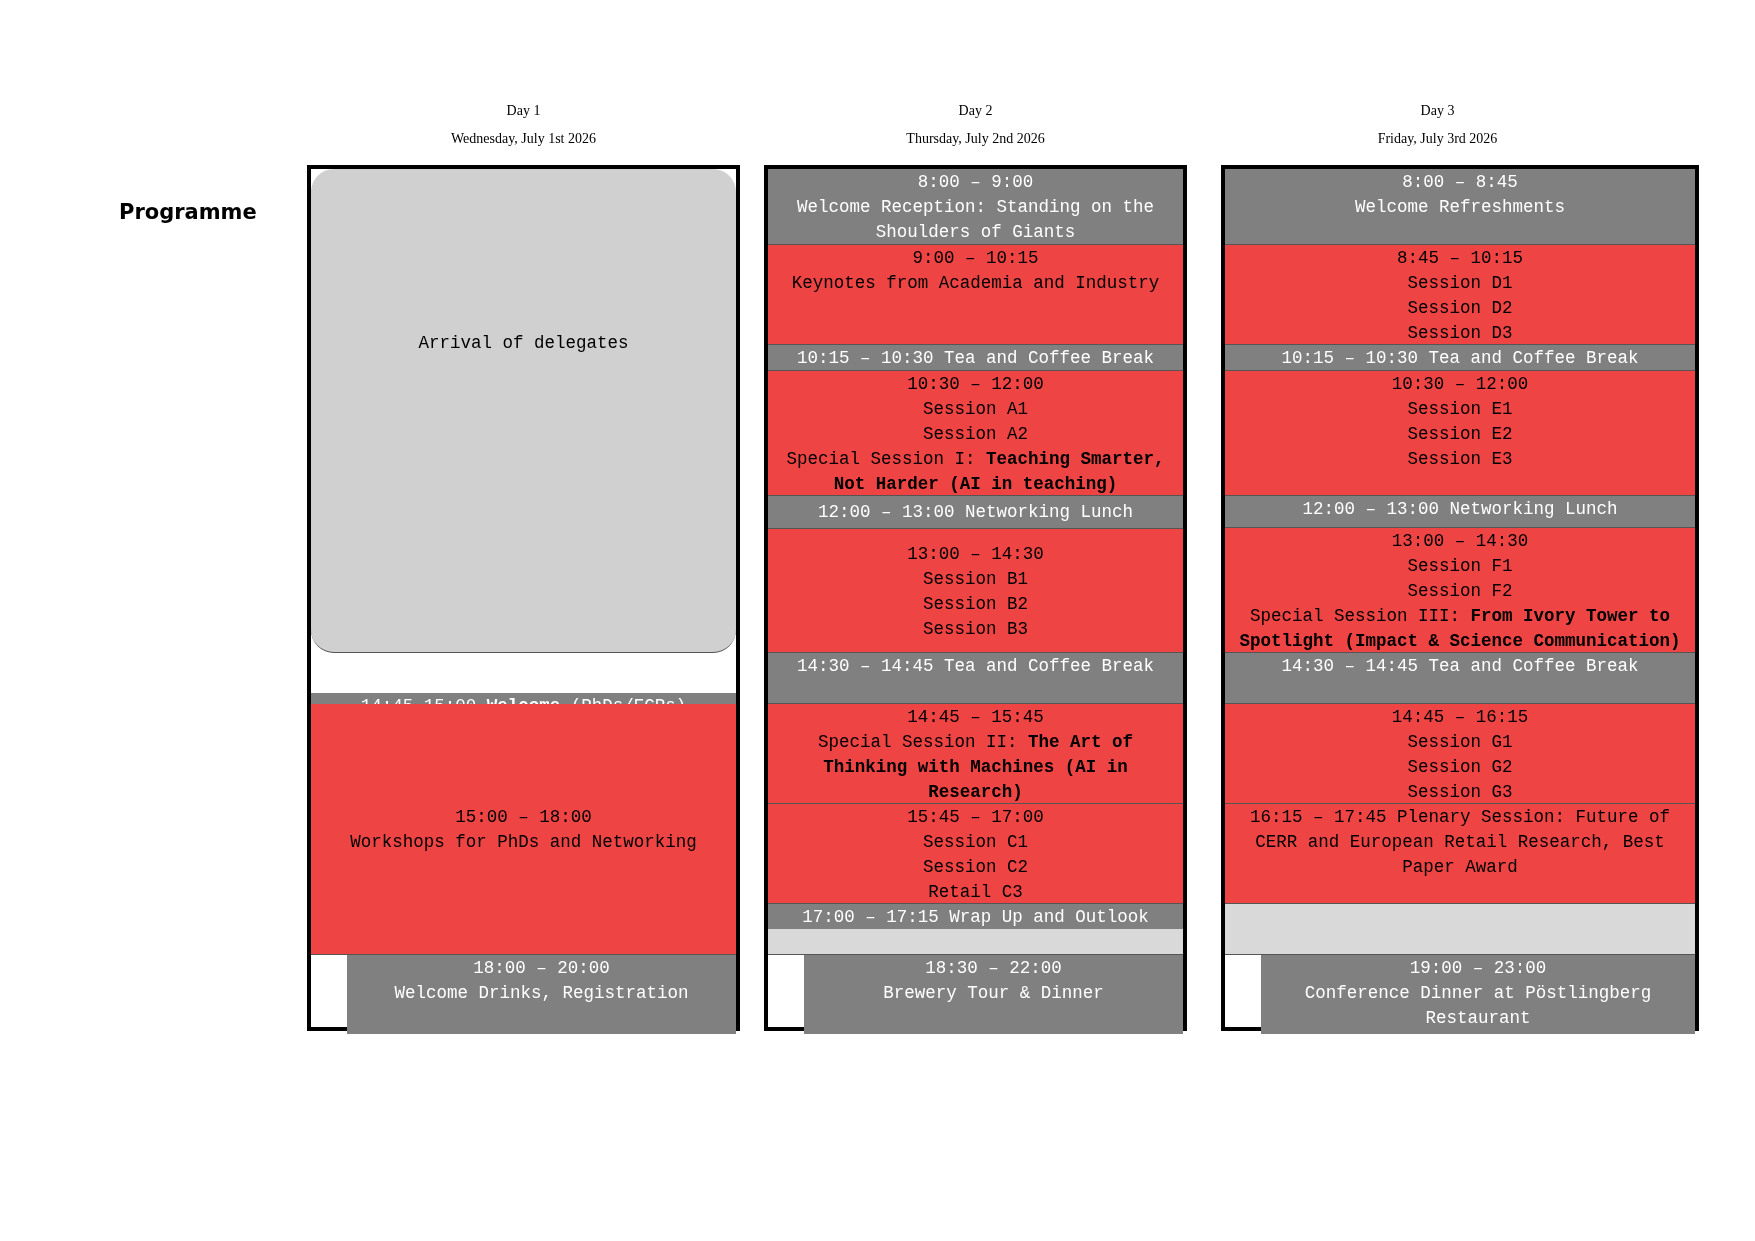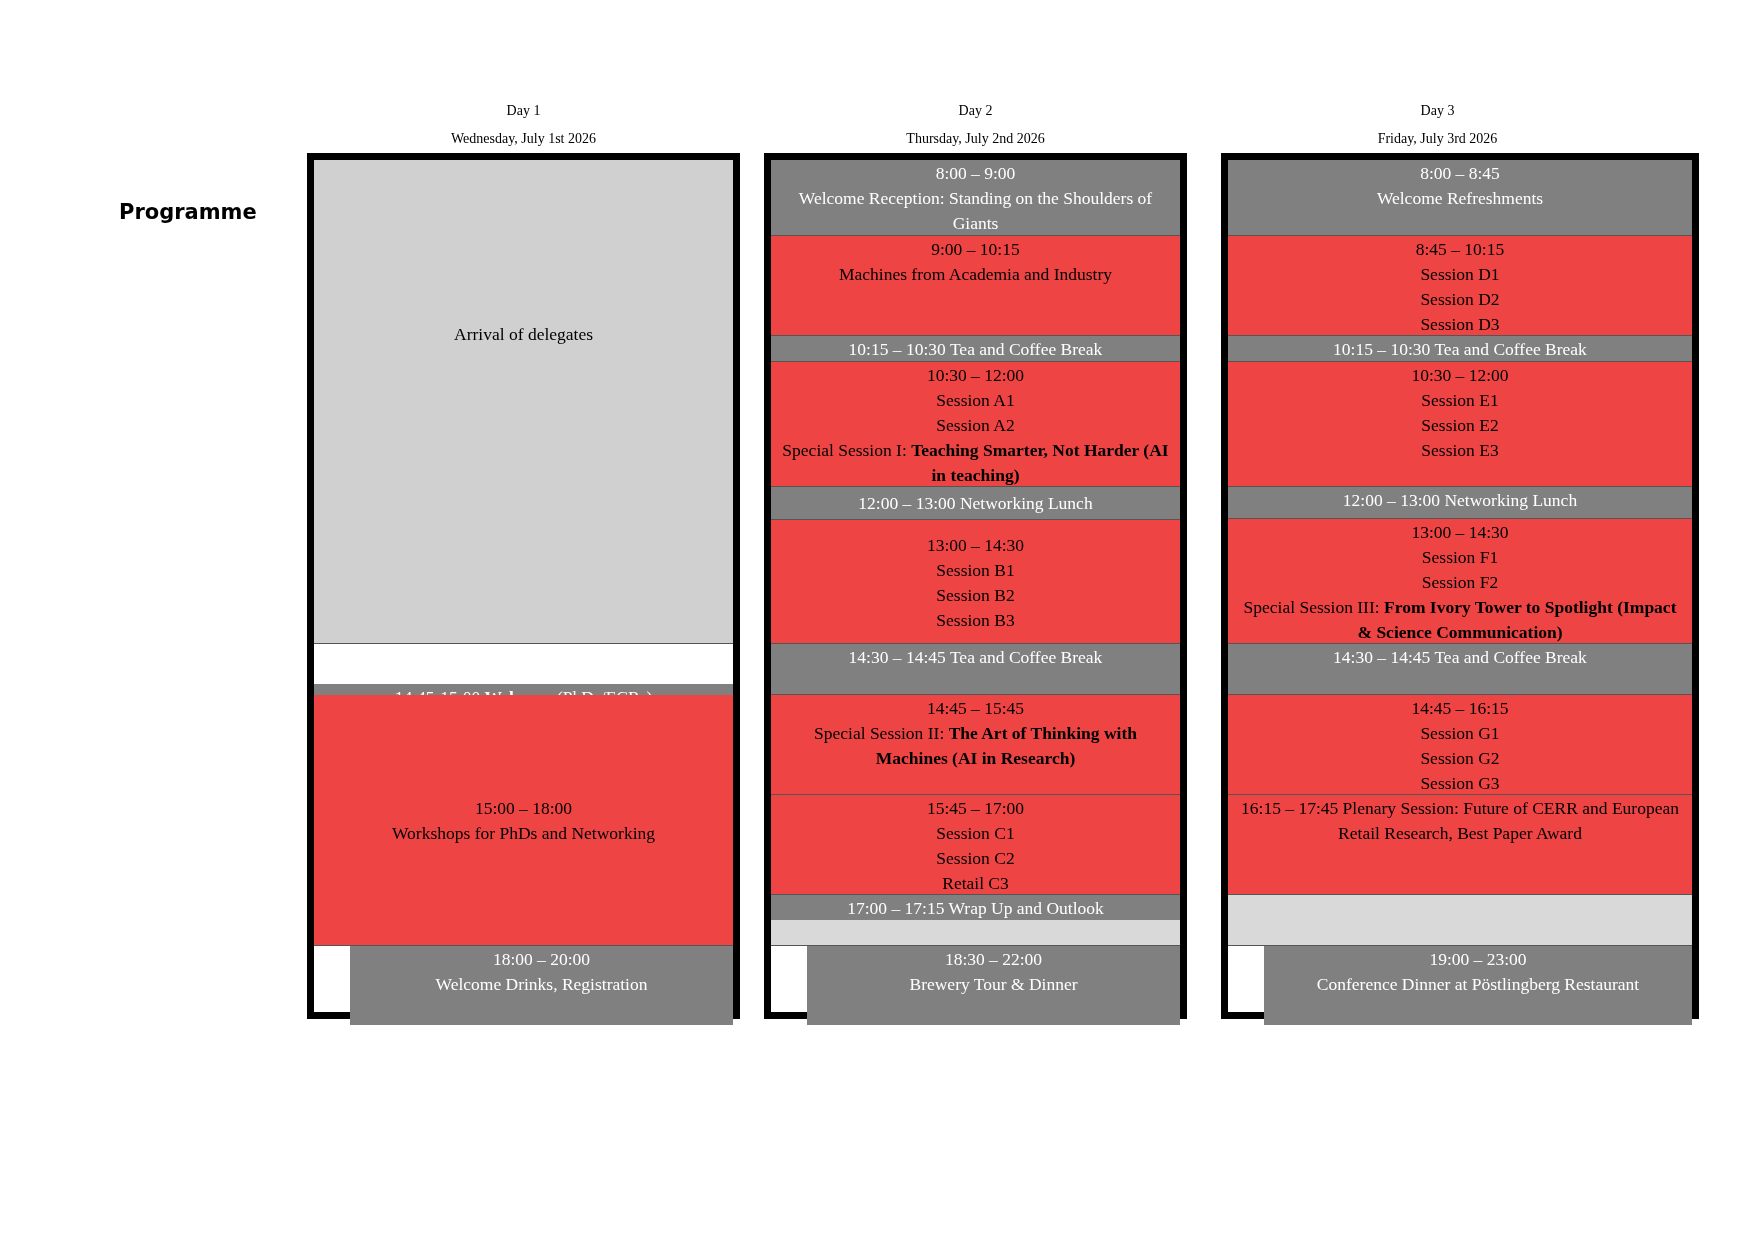--- a/index.html
+++ b/index.html
@@ -1,27 +1,27 @@
 <!DOCTYPE html>
 <html><head>
 <meta charset="utf-8">
 <style>
   html, body { margin:0; padding:0; background:#ffffff; }
   body { width:1755px; height:1241px; position:relative; overflow:hidden;
          font-family:"Liberation Serif", serif; color:#000; }
   .title { position:absolute; left:119px; top:200px; font-family:"DejaVu Sans", sans-serif;
            font-weight:bold; font-size:21px; }
   .dayhead { position:absolute; top:97px; text-align:center; font-size:14px; line-height:28px; }
-  .col { position:absolute; top:153px; border:7px solid #000000; box-sizing:border-box; }
+  .col { position:absolute; top:165px; border:4px solid #000000; box-sizing:border-box;font-family:Liberation Mono, monospace; }
   .cell { position:absolute; left:0; right:0; box-sizing:border-box; text-align:center;
           font-size:17.5px; line-height:25px; padding:1px 8px 0; border-bottom:1px solid #555; }
   .cell:last-child { border-bottom:none;margin-left:36px; }
   .dark { background:#808080; color:#ffffff; }
   .white { background:#ef4444; color:#000; }
-  .lightA { background:#d0d0d0; color:#000; }
+  .lightA { background:#d0d0d0; color:#000;border-radius:23px; }
   .lightB { background:#d9d9d9; }
   b { font-weight:bold; }
 </style>
 </head>
 <body>
 
 <div class="title">Programme</div>
 
 <div class="dayhead" style="left:307px;width:433px;">
   <div>Day 1</div>
@@ -55,21 +55,21 @@
   </div>
 </div>
 
 <div class="col" style="left:764px;width:423px;height:866px;">
   <div class="cell dark" style="top:0;height:76px;">
     <div>8:00 – 9:00</div>
     <div>Welcome Reception: Standing on the Shoulders of Giants</div>
   </div>
   <div class="cell white" style="top:76px;height:100px;">
     <div>9:00 – 10:15</div>
-    <div>Machines from Academia and Industry</div>
+    <div>Keynotes from Academia and Industry</div>
   </div>
   <div class="cell dark" style="top:176px;height:26px;">
     <div>10:15 – 10:30 Tea and Coffee Break</div>
   </div>
   <div class="cell white" style="top:202px;height:125px;">
     <div>10:30 – 12:00</div>
     <div>Session A1</div>
     <div>Session A2</div>
     <div>
       <span>Special Session I:</span>

